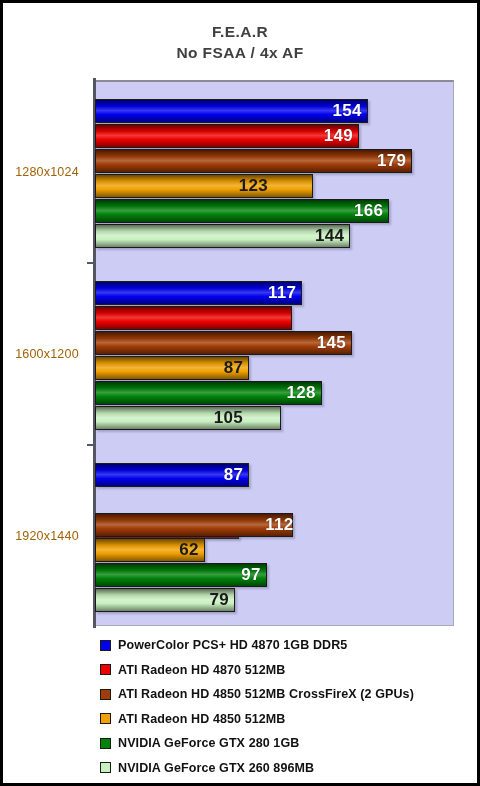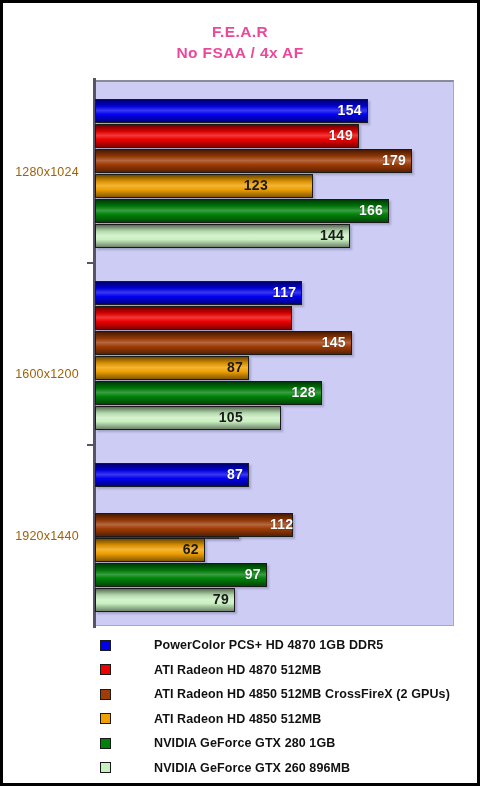--- a/index.html
+++ b/index.html
@@ -26,21 +26,21 @@
   #title-block {
     position: absolute;
     left: 0;
     top: 18px;
     width: 100%;
     text-align: center;
   }
   .title-line {
     font-size: 15.5px;
     font-weight: bold;
-    color: #ec4899;
+    color: #404040;
     line-height: 21px;
     letter-spacing: 0.4px;
   }
 
   
   #plot-area {
     position: absolute;
     left: 92px;
     top: 77px;
     width: 359px;
@@ -96,39 +96,38 @@
     box-sizing: border-box;
     border: 1px solid #1a1a1a;
     box-shadow: 2px 2px 2px rgba(90,90,120,0.35);
   }
   .bar-value {
     position: absolute;
     right: 6px;
     top: 0;
     height: 24px;
     line-height: 23px;
-    font-size: 14px;
+    font-size: 17px;
     font-weight: bold;
     letter-spacing: 0.3px;
   }
   .val-light { color: #ffffff; text-shadow: 0 0 1px rgba(0,0,0,0.7); }
   .val-dark  { color: #1a1a1a; }
 
   
   #legend {
     position: absolute;
     left: 97px;
     top: 630px;
     width: 370px;
   }
   .legend-item {
     display: flex;
     align-items: center;
     height: 24.5px;
-    gap: 36px;
   }
   .legend-swatch {
     width: 11px;
     height: 11px;
     box-sizing: border-box;
     border: 1px solid #1a1a1a;
     margin-right: 7px;
     flex: 0 0 auto;
   }
   .legend-label {
@@ -174,21 +173,21 @@
         <div class="bar-row" style="top: 100px; width: 359px;">
           <div class="bar" style="width: 294.152px; background: linear-gradient(rgb(0, 58, 5) 0%, rgb(0, 117, 9) 28%, rgb(56, 158, 64) 48%, rgb(0, 130, 10) 66%, rgb(0, 72, 6) 100%);"></div>
           <div class="bar-value val-light" style="width: 294.152px; text-align: right; right: auto; left: 0px; padding-right: 6px; box-sizing: border-box;">166</div>
         </div>
         <div class="bar-row" style="top: 125px; width: 359px;">
           <div class="bar" style="width: 255.168px; background: linear-gradient(rgb(90, 108, 86) 0%, rgb(180, 216, 173) 28%, rgb(212, 243, 206) 48%, rgb(200, 240, 192) 66%, rgb(110, 132, 106) 100%);"></div>
           <div class="bar-value val-dark" style="width: 255.168px; text-align: right; right: auto; left: 0px; padding-right: 6px; box-sizing: border-box;">144</div>
         </div>
       </div>
       <div class="group" style="top: 278px; height: 150px;">
-        <div class="group-label" style="top: 66px; margin-top: 20px;">1600x1200</div>
+        <div class="group-label" style="top: 66px;">1600x1200</div>
         <div class="bar-row" style="top: 0px; width: 359px;">
           <div class="bar" style="width: 207.324px; background: linear-gradient(rgb(0, 0, 107) 0%, rgb(0, 0, 214) 28%, rgb(56, 56, 242) 48%, rgb(0, 0, 238) 66%, rgb(0, 0, 131) 100%);"></div>
           <div class="bar-value val-light" style="width: 207.324px; text-align: right; right: auto; left: 0px; padding-right: 6px; box-sizing: border-box;">117</div>
         </div>
         <div class="bar-row" style="top: 25px; width: 359px;">
           <div class="bar" style="width: 196.692px; background: linear-gradient(rgb(107, 0, 0) 0%, rgb(214, 0, 0) 28%, rgb(242, 56, 56) 48%, rgb(238, 0, 0) 66%, rgb(131, 0, 0) 100%);"></div>
           <div class="bar-value val-light" style="width: 223px; text-align: right; right: auto; left: 0px; padding-right: 6px; box-sizing: border-box; margin-top: 25px;">111</div>
         </div>
         <div class="bar-row" style="top: 50px; width: 359px;">
           <div class="bar" style="width: 256.94px; background: linear-gradient(rgb(72, 27, 3) 0%, rgb(144, 54, 5) 28%, rgb(181, 103, 61) 48%, rgb(160, 60, 6) 66%, rgb(88, 33, 3) 100%);"></div>

